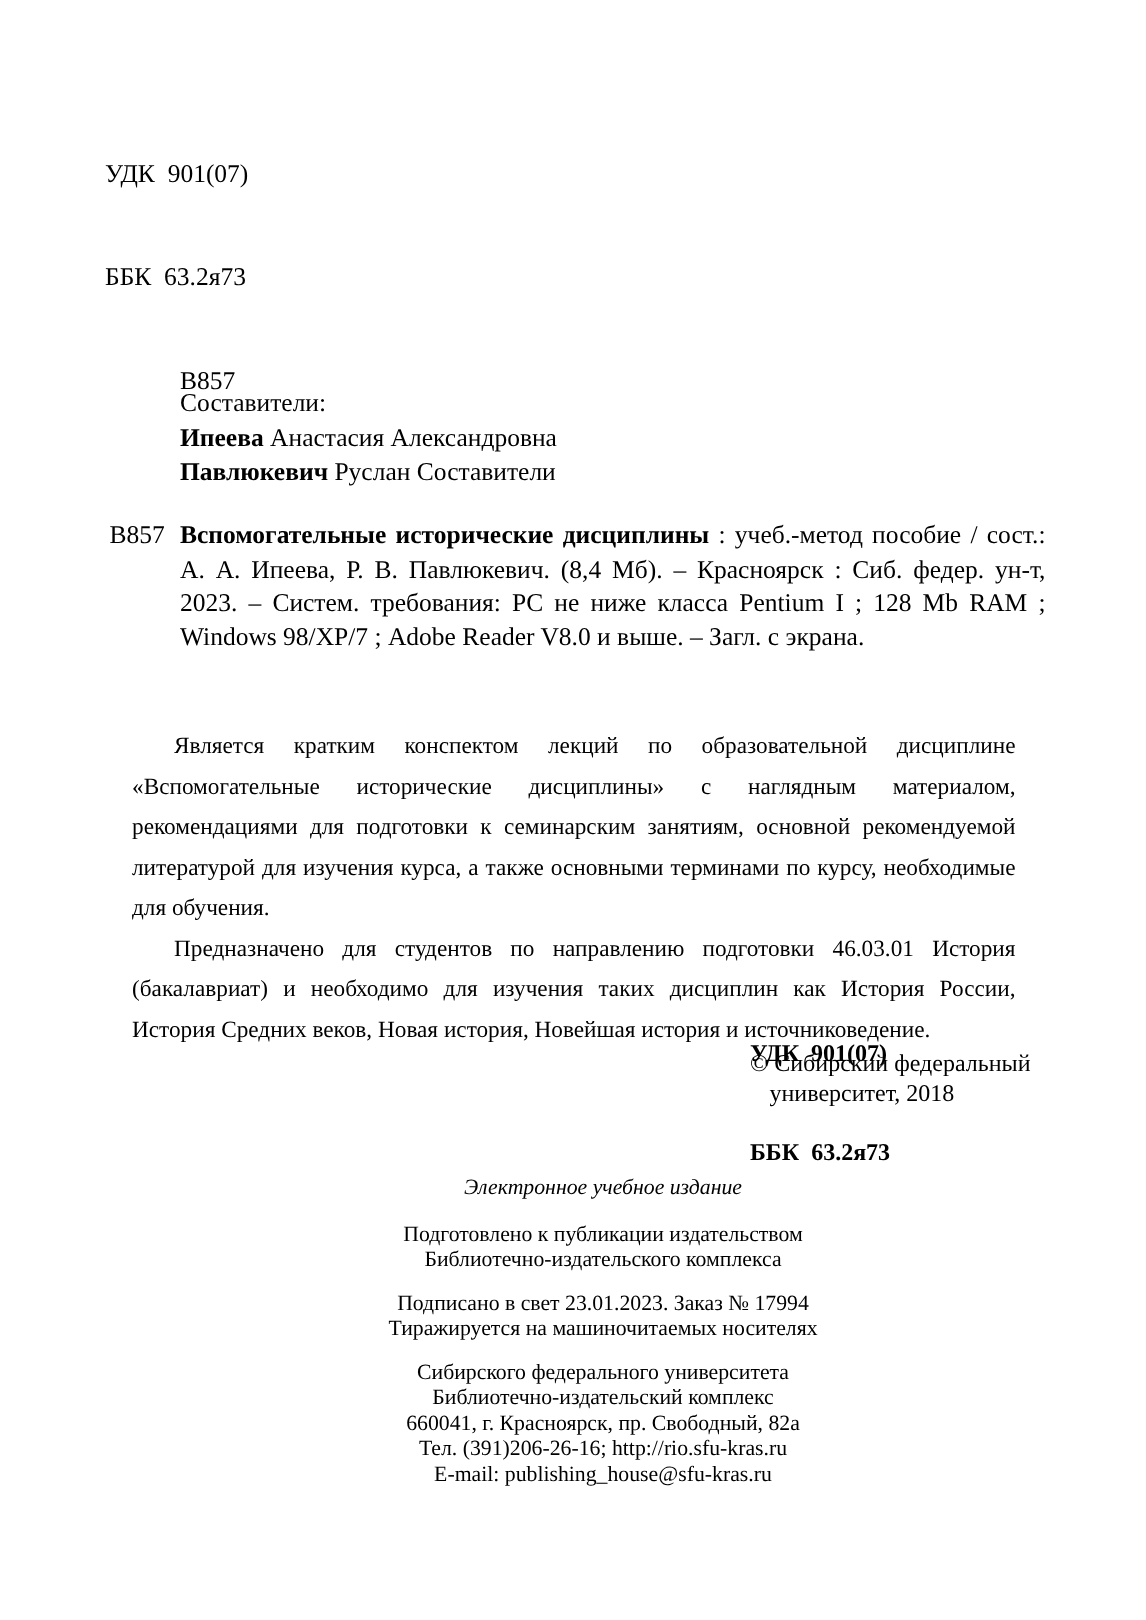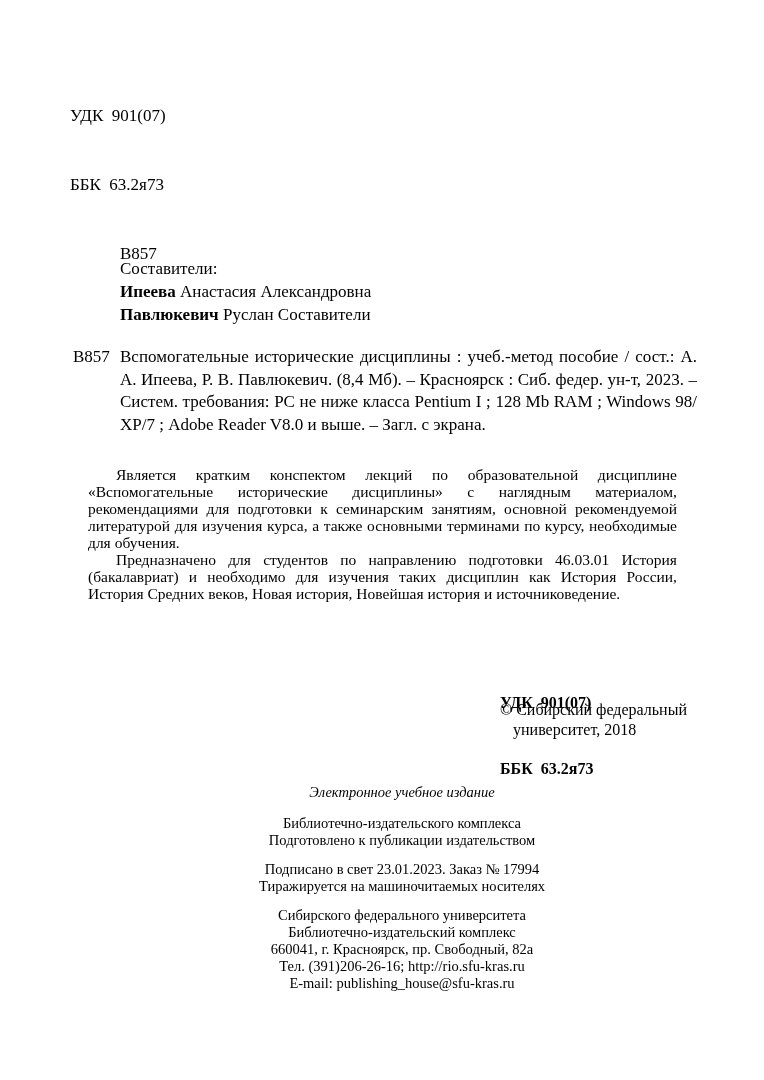--- a/index.html
+++ b/index.html
@@ -59,31 +59,31 @@
   .catalog .entry-code {
     position: absolute;
     left: 0;
     top: 0;
   }
   .catalog .entry-text {
     margin-left: 47px;
     text-align: justify;
   }
   .catalog .entry-text .bold {
-    font-weight: normal;
+    font-weight: bold;
   }
 
   
   .annotation {
     position: absolute;
     left: 88px;
-    top: 466px;
+    top: 484px;
     width: 589px;
     font-size: 15.5px;
-    line-height: 17px;
+    line-height: 27px;
     text-align: justify;
   }
   .annotation p {
     margin: 0;
     text-indent: 28px;
   }
 
   
   .right-codes {
     position: absolute;
@@ -168,22 +168,22 @@
   </div>
 
   <div class="copyright">
     <div>© Сибирский федеральный</div>
     <div class="second-line">университет, 2018</div>
   </div>
 
   <div class="footer">
     <div class="edition">Электронное учебное издание</div>
     <div class="group">
+      <div>Подготовлено к публикации издательством</div>
       <div>Библиотечно-издательского комплекса</div>
-      <div>Подготовлено к публикации издательством</div>
     </div>
     <div class="group">
       <div>Подписано в свет 23.01.2023. Заказ № 17994</div>
       <div>Тиражируется на машиночитаемых носителях</div>
     </div>
     <div class="group last">
       <div>Сибирского федерального университета</div>
       <div>Библиотечно-издательский комплекс</div>
       <div>660041, г. Красноярск, пр. Свободный, 82а</div>
       <div>Тел. (391)206-26-16; http://rio.sfu-kras.ru</div>

